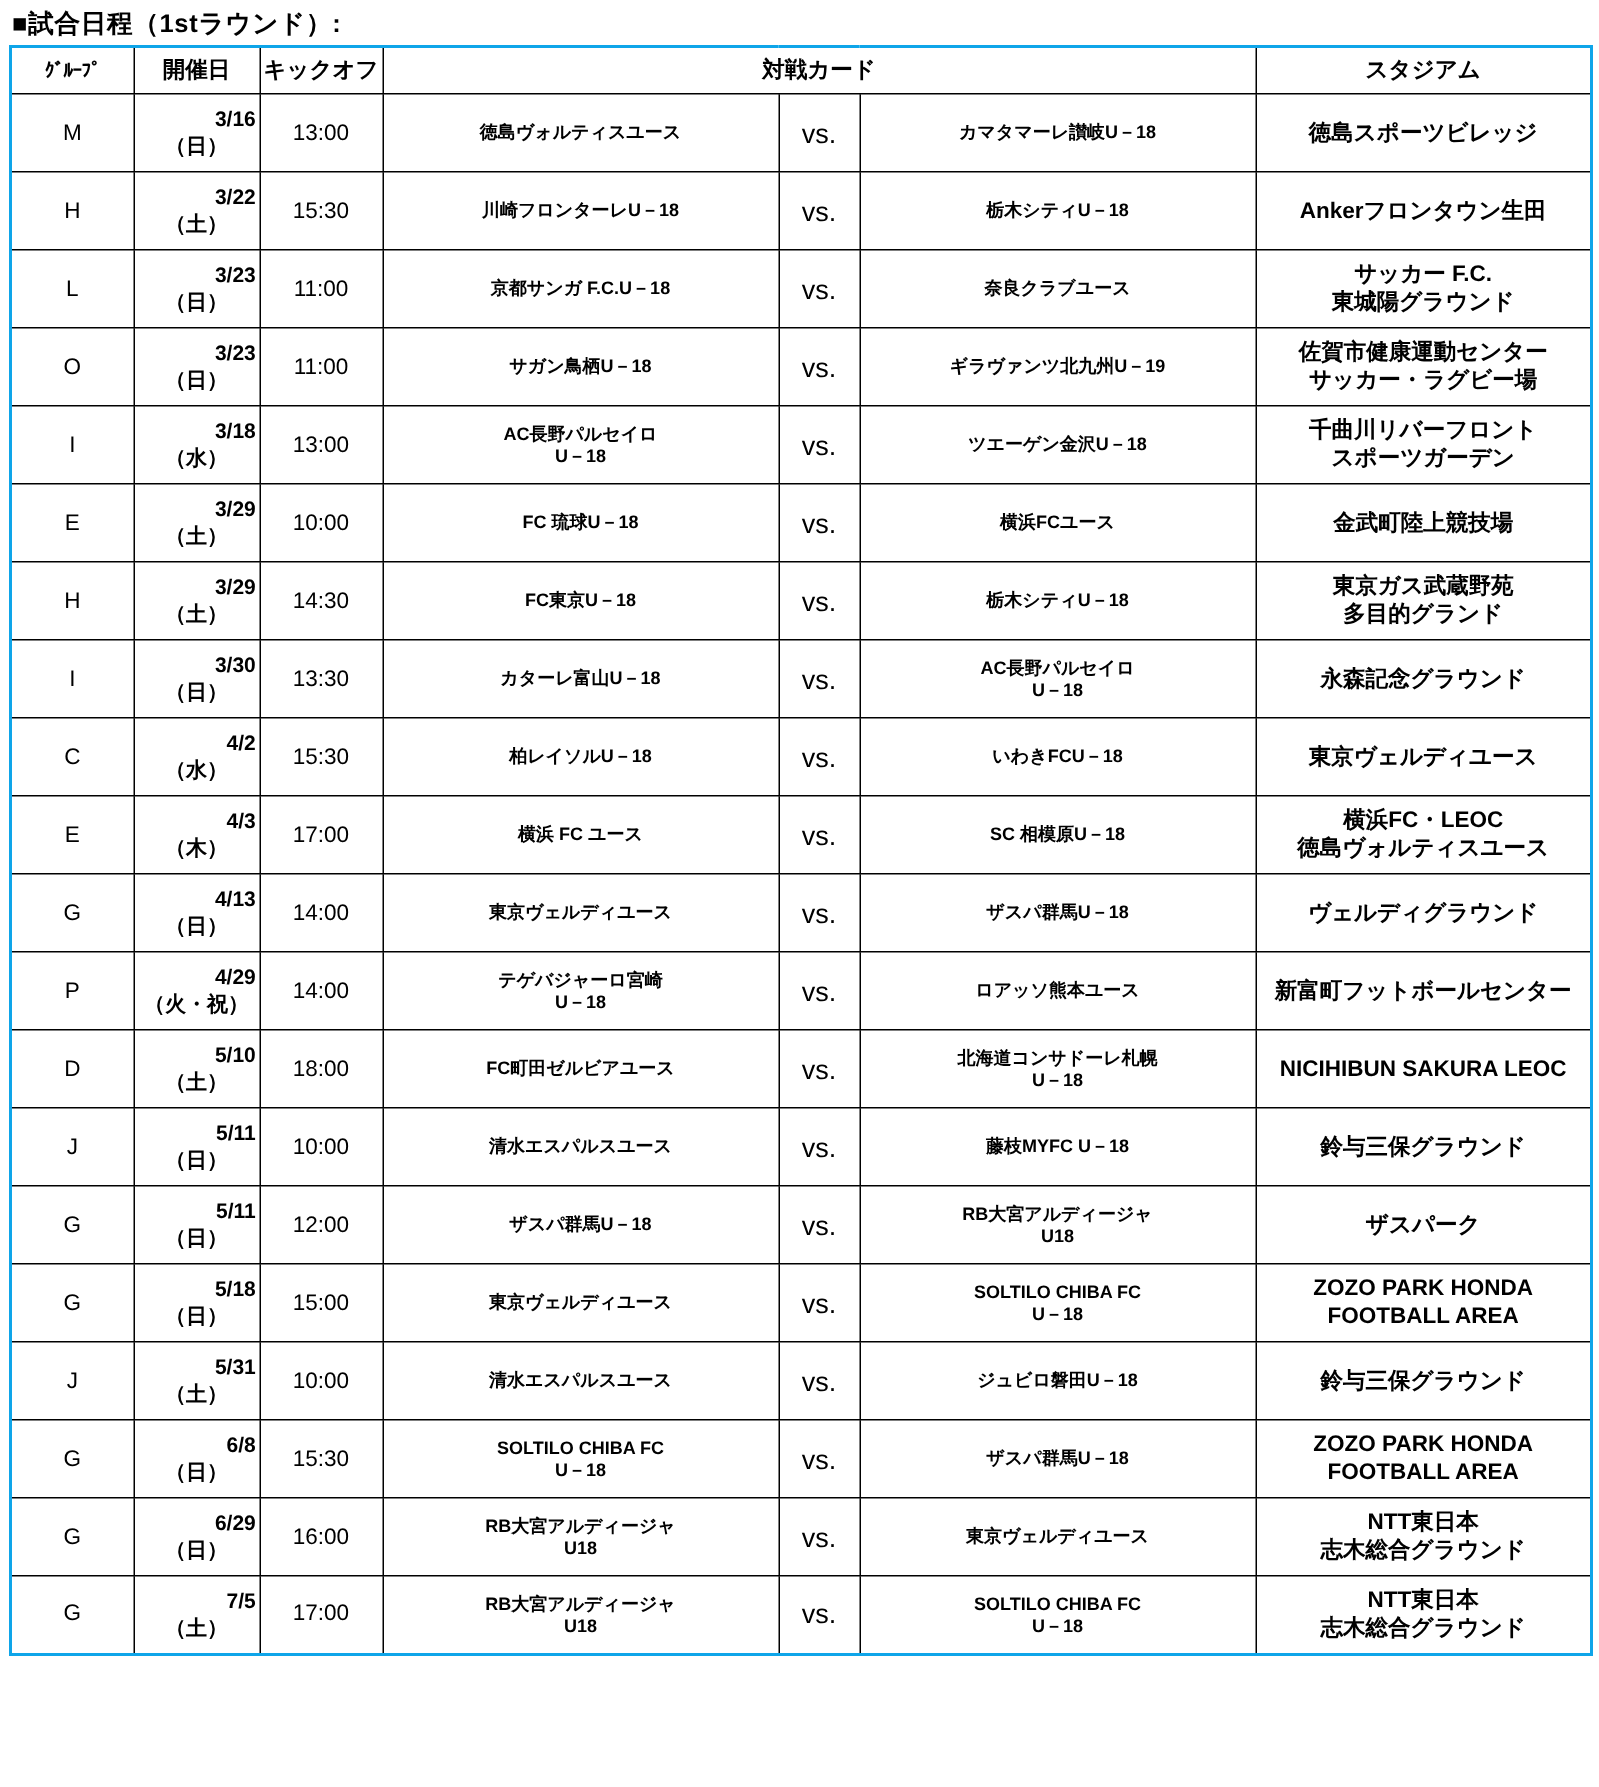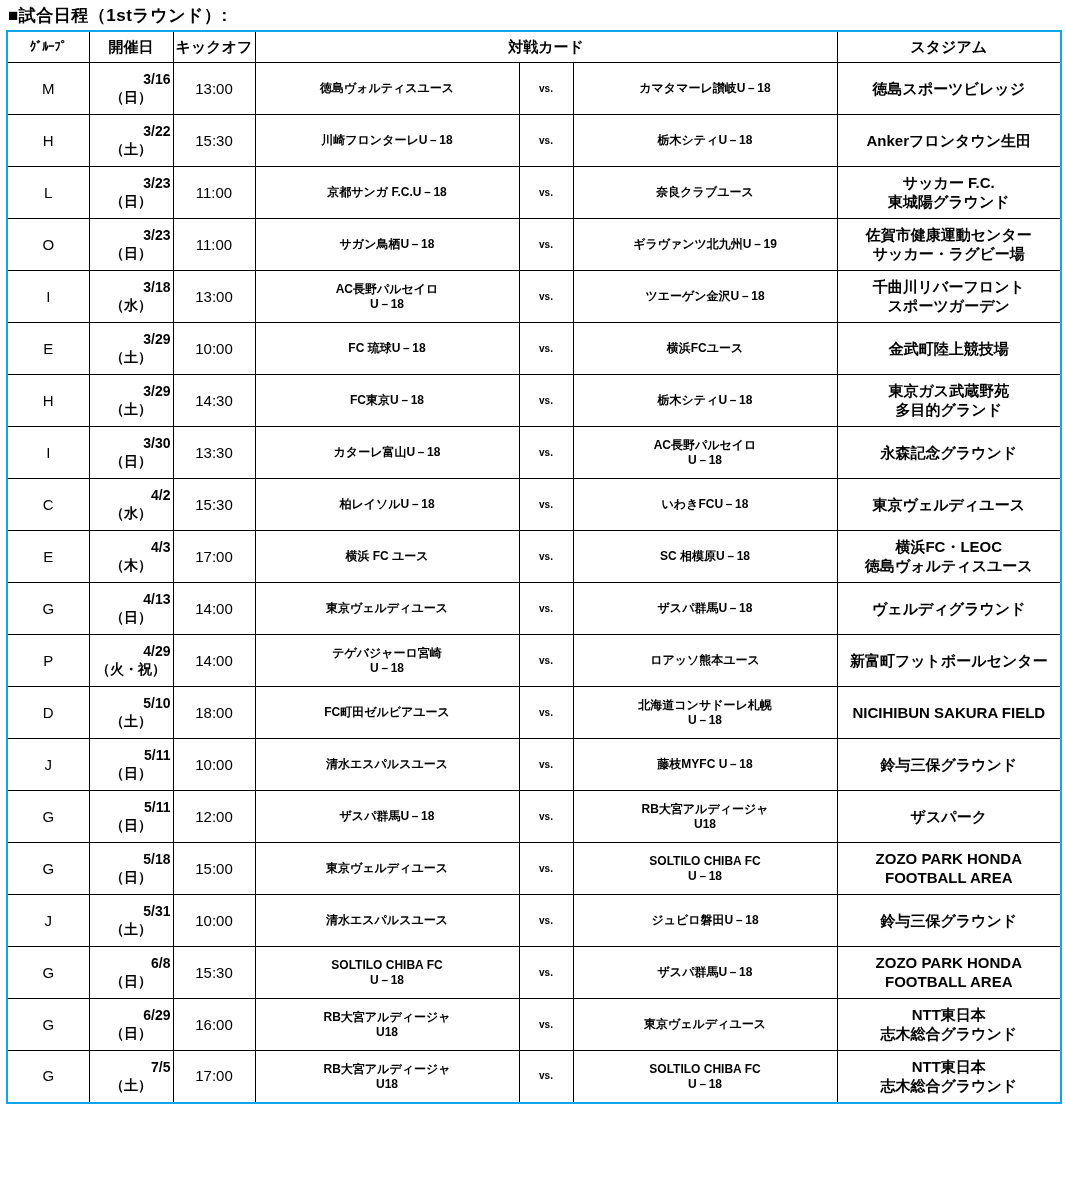--- a/index.html
+++ b/index.html
@@ -68,22 +68,22 @@
   td.date .d-dow { display: block; }
   td.kick {
     font-size: 15px;
   }
   td.team {
     font-size: 12px;
     font-weight: bold;
     line-height: 1.3;
   }
   td.vs {
-    font-size: 10px;
-    font-weight: bold;
+    font-size: 18px;
+    font-weight: normal;
   }
   td.stadium {
     font-size: 15px;
     font-weight: bold;
     line-height: 1.3;
   }
   .line { display: block; }
   th.hdr-group { font-size: 13px; letter-spacing: -0.5px; }
 </style>
 </head>
@@ -346,21 +346,21 @@
           <td class="kick">18:00</td>
           <td class="team">
             <span class="line">FC町田ゼルビアユース</span>
           </td>
           <td class="vs">vs.</td>
           <td class="team">
             <span class="line">北海道コンサドーレ札幌</span>
             <span class="line">U－18</span>
           </td>
           <td class="stadium">
-            <span class="line">NICIHIBUN SAKURA FIELD</span>
+            <span class="line">NICIHIBUN SAKURA LEOC</span>
           </td>
         </tr>
         <tr>
           <td class="group">J</td>
           <td class="date">
             <span class="d-md">5/11</span>
             <span class="d-dow">（日）</span>
           </td>
           <td class="kick">10:00</td>
           <td class="team">

